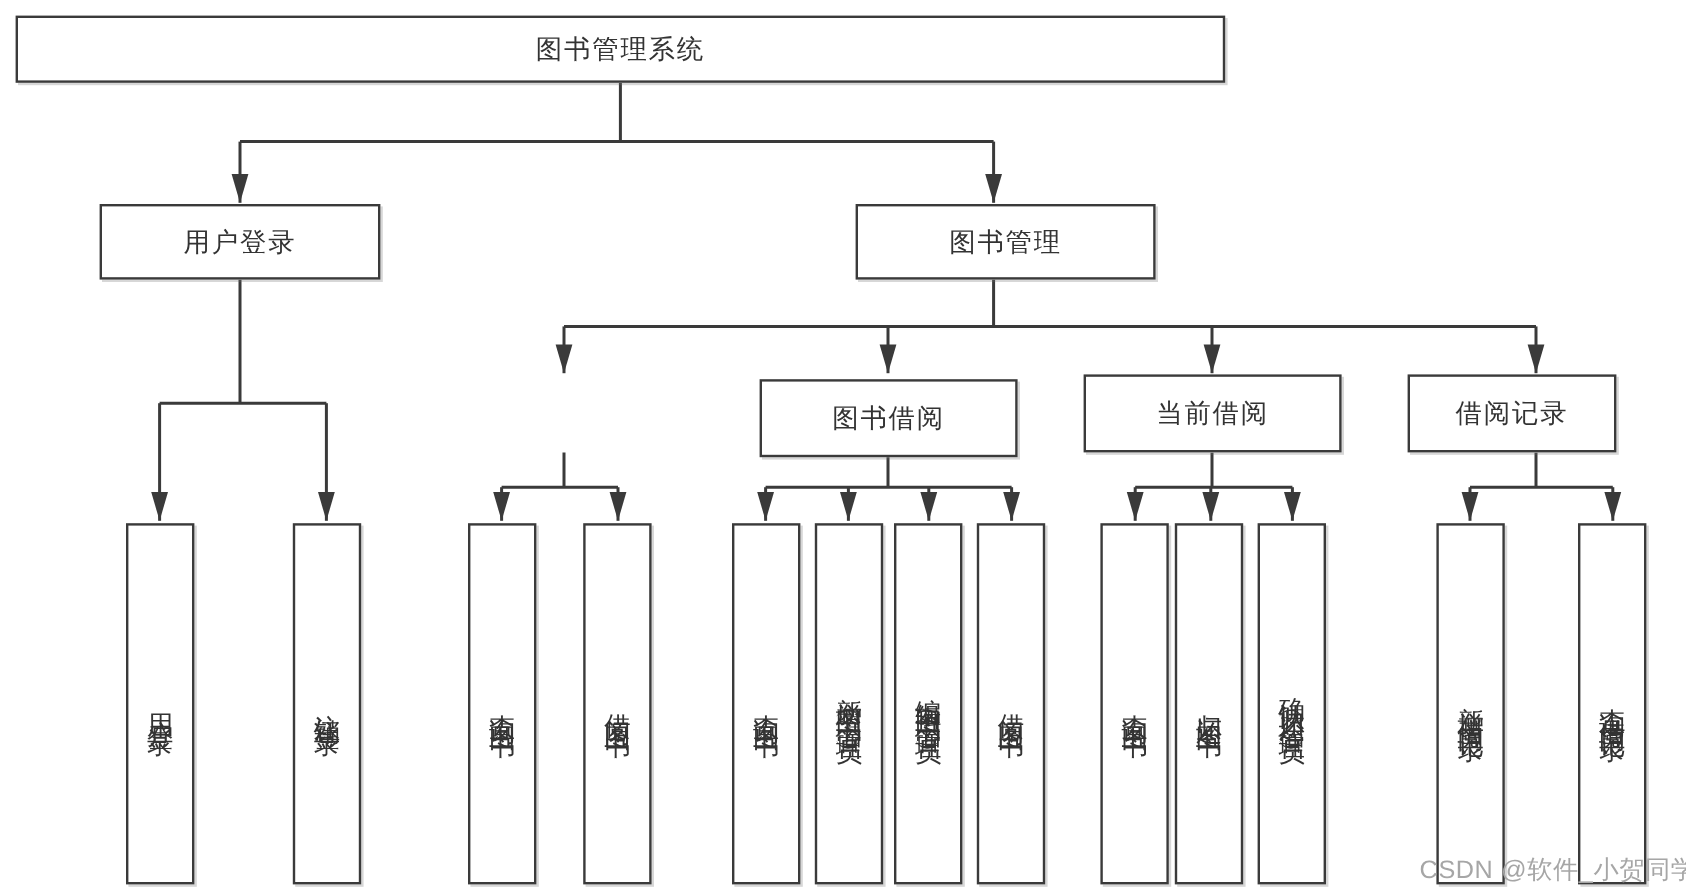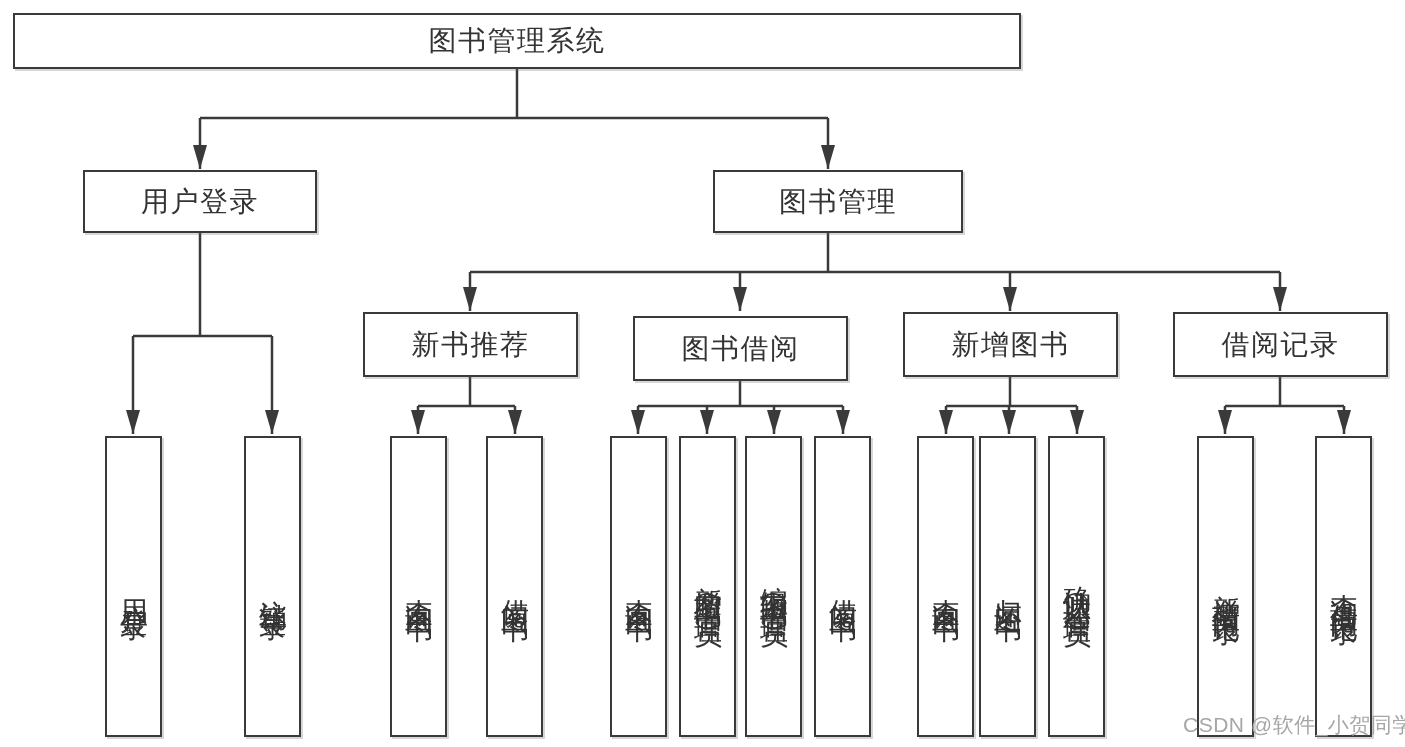--- a/index.html
+++ b/index.html
@@ -10,21 +10,21 @@
   }
   .wires{position:absolute;left:0;top:0;width:1405px;height:747px;}
   .wire{stroke:var(--line,#3a3a3a);stroke-width:2.5;fill:none;}
   .ah-fill{fill:var(--line,#3a3a3a);stroke:none;}
   .node{
     position:absolute;box-sizing:border-box;
     border:2.5px solid var(--line,#3a3a3a);
     background:#ffffff;
     display:flex;align-items:center;justify-content:center;
     color:var(--text,#333333);
-    font-size:28px;
+    font-size:22px;
     box-shadow:2px 2px 0 rgba(110,110,110,0.28);
     z-index:2;
   }
   .node.h .lbl{letter-spacing:1.5px;white-space:nowrap;}
   .node.v{
     writing-mode:vertical-rl;
     text-orientation:mixed;
   }
   .node.v .lbl{letter-spacing:5px;line-height:1;white-space:nowrap;}
   .watermark{
@@ -81,30 +81,27 @@
     <span class="lbl">图书管理系统</span>
   </div>
 
   <div class="node h" style="left:83px;top:170px;width:234px;height:63px">
     <span class="lbl">用户登录</span>
   </div>
   <div class="node h" style="left:713px;top:170px;width:250px;height:63px">
     <span class="lbl">图书管理</span>
   </div>
 
-  <div class="node h" style="left:363px;top:312px;width:215px;height:65px">
-    <span class="lbl">新书推荐</span>
-  </div>
   <div class="node h" style="left:633px;top:316px;width:215px;height:65px">
     <span class="lbl">图书借阅</span>
   </div>
   <div class="node h" style="left:903px;top:312px;width:215px;height:65px">
-    <span class="lbl">新增图书</span>
+    <span class="lbl">当前借阅</span>
   </div>
-  <div class="node h" style="left:1173px;top:312px;width:215px;height:65px">
+  <div class="node h" style="left:1173px;top:312px;width:174px;height:65px">
     <span class="lbl">借阅记录</span>
   </div>
 
   <div class="node v" style="left:105px;top:436px;width:57px;height:301px">
     <span class="lbl">用户登录</span>
   </div>
   <div class="node v" style="left:244px;top:436px;width:57px;height:301px">
     <span class="lbl">注销登录</span>
   </div>
 

